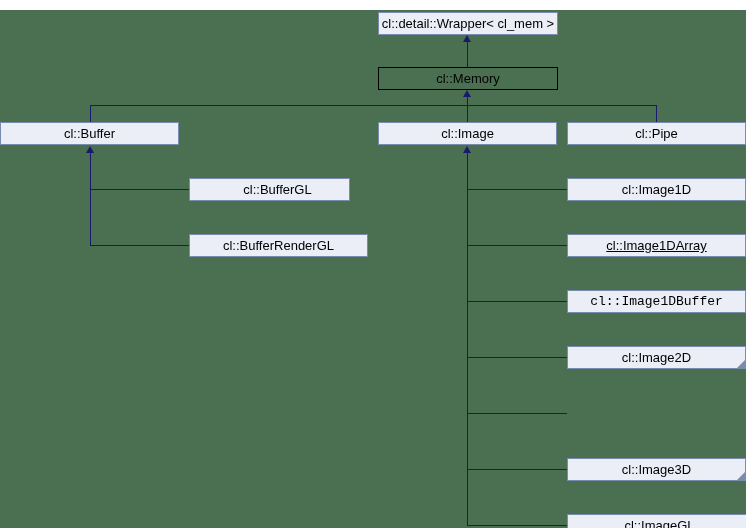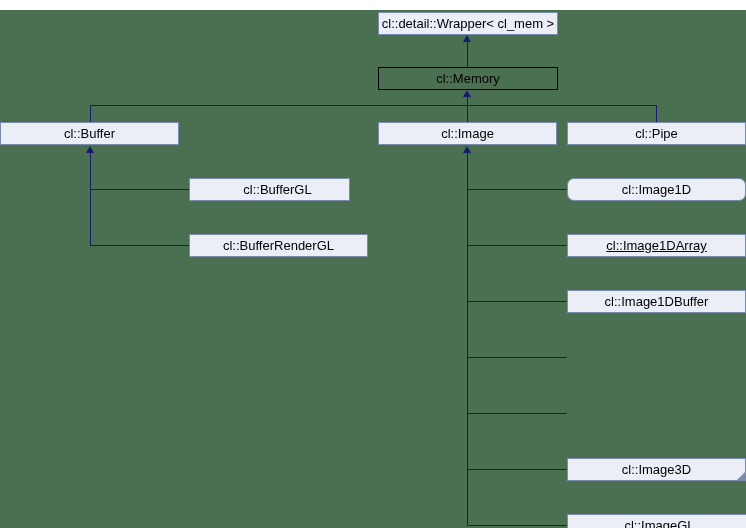--- a/index.html
+++ b/index.html
@@ -109,32 +109,36 @@
   </div>
 
   <div class="node" style="left:189px; top:168px; width:161px;padding-left:16px;">
     <span class="label">cl::BufferGL</span>
   </div>
 
   <div class="node" style="left:189px; top:224px; width:179px;">
     <span class="label">cl::BufferRenderGL</span>
   </div>
 
-  <div class="node" style="left:567px; top:168px; width:179px;border-radius:7px;">
+  <div class="node" style="left:567px; top:168px; width:179px;">
     <span class="label">cl::Image1D</span>
   </div>
 
   <div class="node" style="left:567px; top:224px; width:179px;text-decoration:underline;">
     <span class="label">cl::Image1DArray</span>
   </div>
 
-  <div class="node" style="left:567px; top:280px; width:179px;">
+  <div class="node" style="left:567px; top:280px; width:179px;font-family:Liberation Mono, monospace;">
     <span class="label">cl::Image1DBuffer</span>
   </div>
 
+  <div class="node" style="left:567px; top:336px; width:179px;">
+    <span class="label">cl::Image2D</span>
+    <span class="corner-cut"></span>
+  </div>
 
 
   <div class="node" style="left:567px; top:448px; width:179px;">
     <span class="label">cl::Image3D</span>
     <span class="corner-cut"></span>
   </div>
 
   <div class="node" style="left:567px; top:504px; width:185px;">
     <span class="label">cl::ImageGL</span>
   </div>

